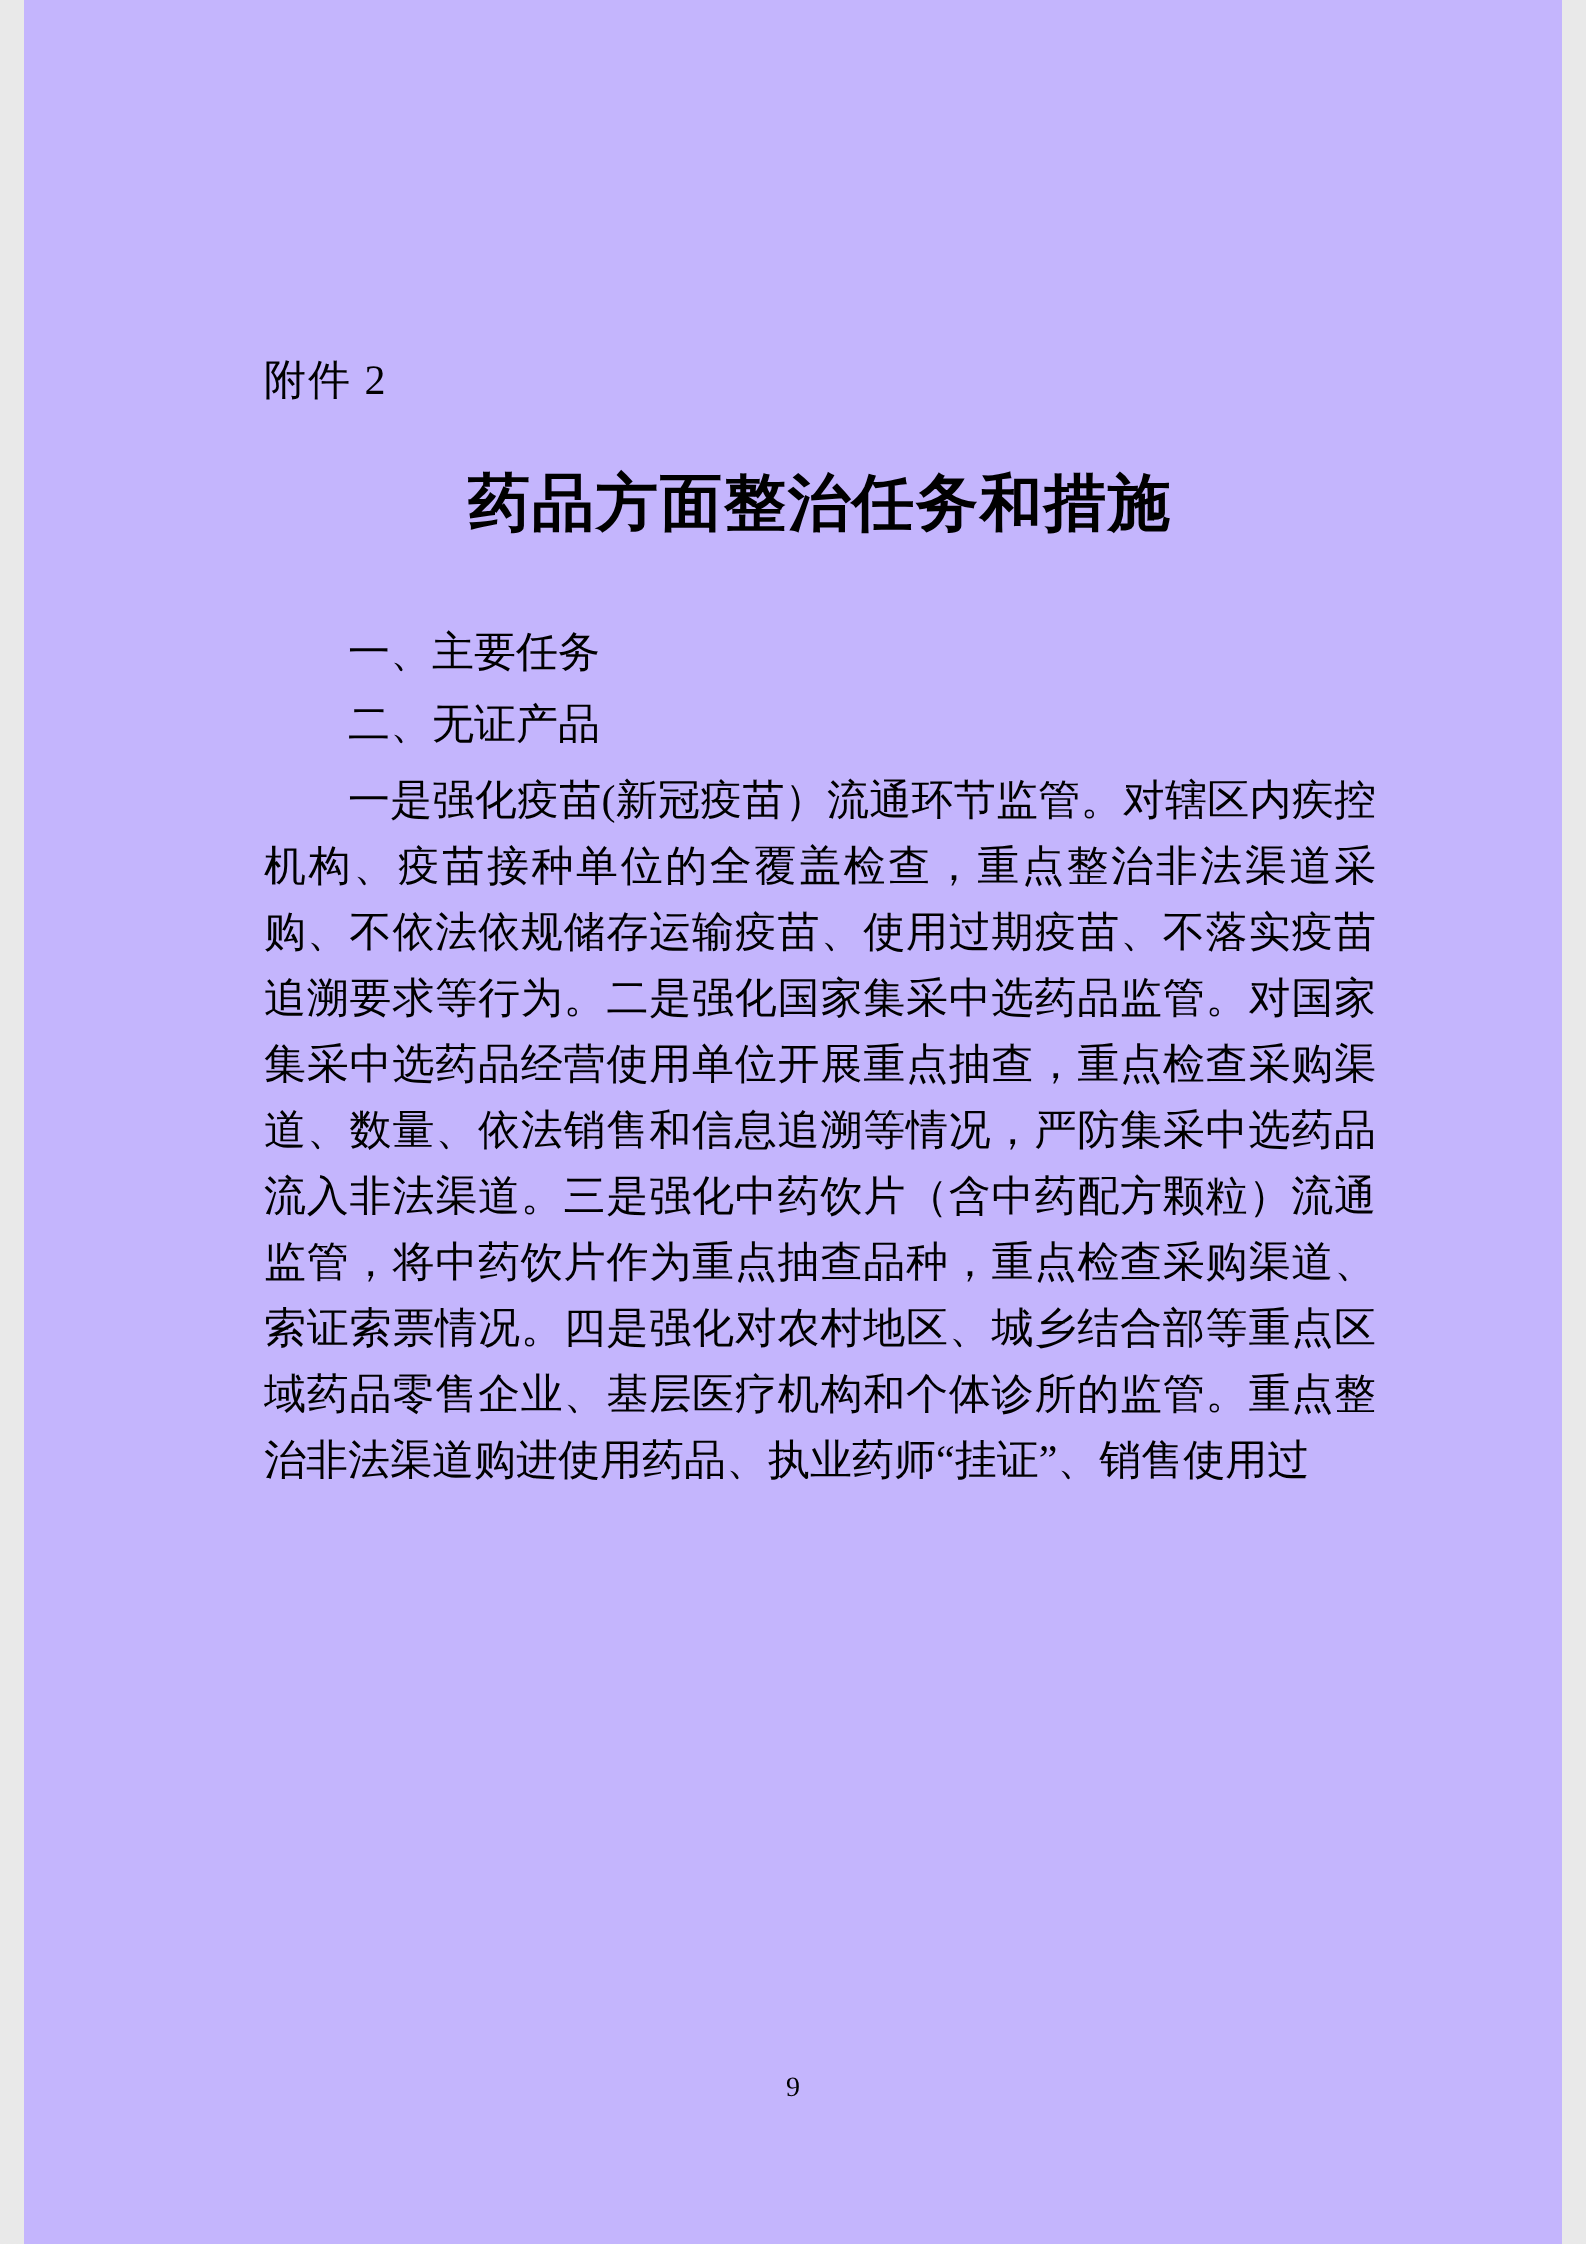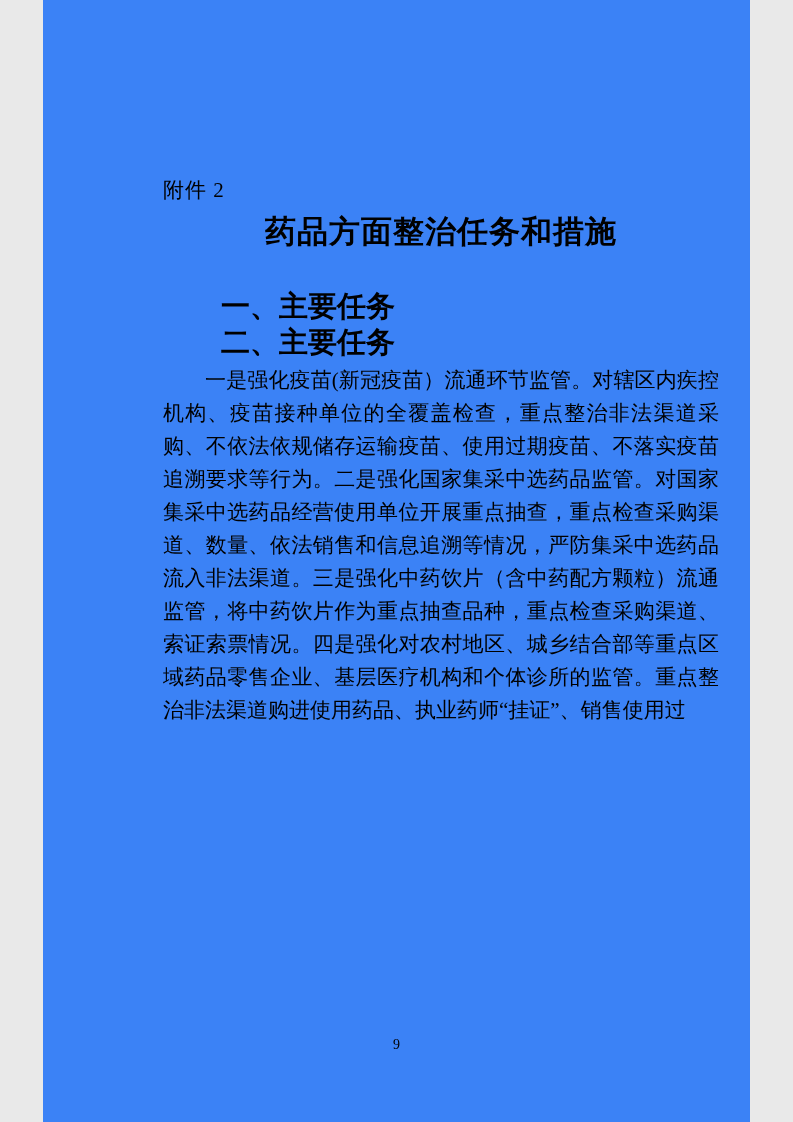--- a/index.html
+++ b/index.html
@@ -2,53 +2,53 @@
 <html><head>
 <meta charset="utf-8">
 <style>
   html, body {
     margin: 0;
     padding: 0;
     background: #e9e9e9;
   }
   .page {
     position: relative;
-    width: 707px;
+    width: 769px;
     height: 1122px;
     margin: 0 auto;
-    background: #3b82f6;
+    background: #c4b5fd;
     font-family: "Liberation Serif", "DejaVu Serif", serif;
     color: #000000;
     overflow: hidden;
     box-sizing: border-box;
   }
   .content {
     position: absolute;
     top: 177px;
     left: 120px;
     width: 556px;
   }
   .attachment-label {
     font-size: 21px;
     line-height: 27px;
     letter-spacing: 1px;
   }
   .doc-title {
-    margin: 8px 0 0 0;
+    margin: 28px 0 0 0;
     font-size: 31px;
     line-height: 40px;
     font-weight: bold;
     text-align: center;
     letter-spacing: 1px;
   }
   .section-heading {
     margin: 3px 0 0 0;
-    font-size: 29px;
+    font-size: 21px;
     line-height: 33px;
-    font-weight: bold;
+    font-weight: normal;
     text-indent: 2em;
   }
   .section-heading.first {
     margin-top: 38px;
   }
   .body-para {
     margin: 5px 0 0 0;
     font-size: 21px;
     line-height: 33px;
     text-align: justify;
@@ -71,19 +71,19 @@
 
 <div class="page">
   <div class="content">
     <div class="attachment-label">附件 2</div>
 
     <h1 class="doc-title">药品方面整治任务和措施</h1>
 
     <h2 class="section-heading first">一、主要任务</h2>
 
 
-    <h2 class="section-heading">二、主要任务</h2>
+    <h2 class="section-heading">二、无证产品</h2>
 
     <p class="body-para">一是强化疫苗(新冠疫苗）流通环节监管。对辖区内疾控机构、疫苗接种单位的全覆盖检查，重点整治非法渠道采购、不依法依规储存运输疫苗、使用过期疫苗、不落实疫苗追溯要求等行为。二是强化国家集采中选药品监管。对国家集采中选药品经营使用单位开展重点抽查，重点检查采购渠道、数量、依法销售和信息追溯等情况，严防集采中选药品流入非法渠道。三是强化中药饮片（含中药配方颗粒）流通监管，将中药饮片作为重点抽查品种，重点检查采购渠道、索证索票情况。四是强化对农村地区、城乡结合部等重点区域药品零售企业、基层医疗机构和个体诊所的监管。重点整治非法渠道购进使用药品、执业药师“挂证”、销售使用过</p>
   </div>
 
   <div class="page-number">9</div>
 </div>
 
 </body></html>

